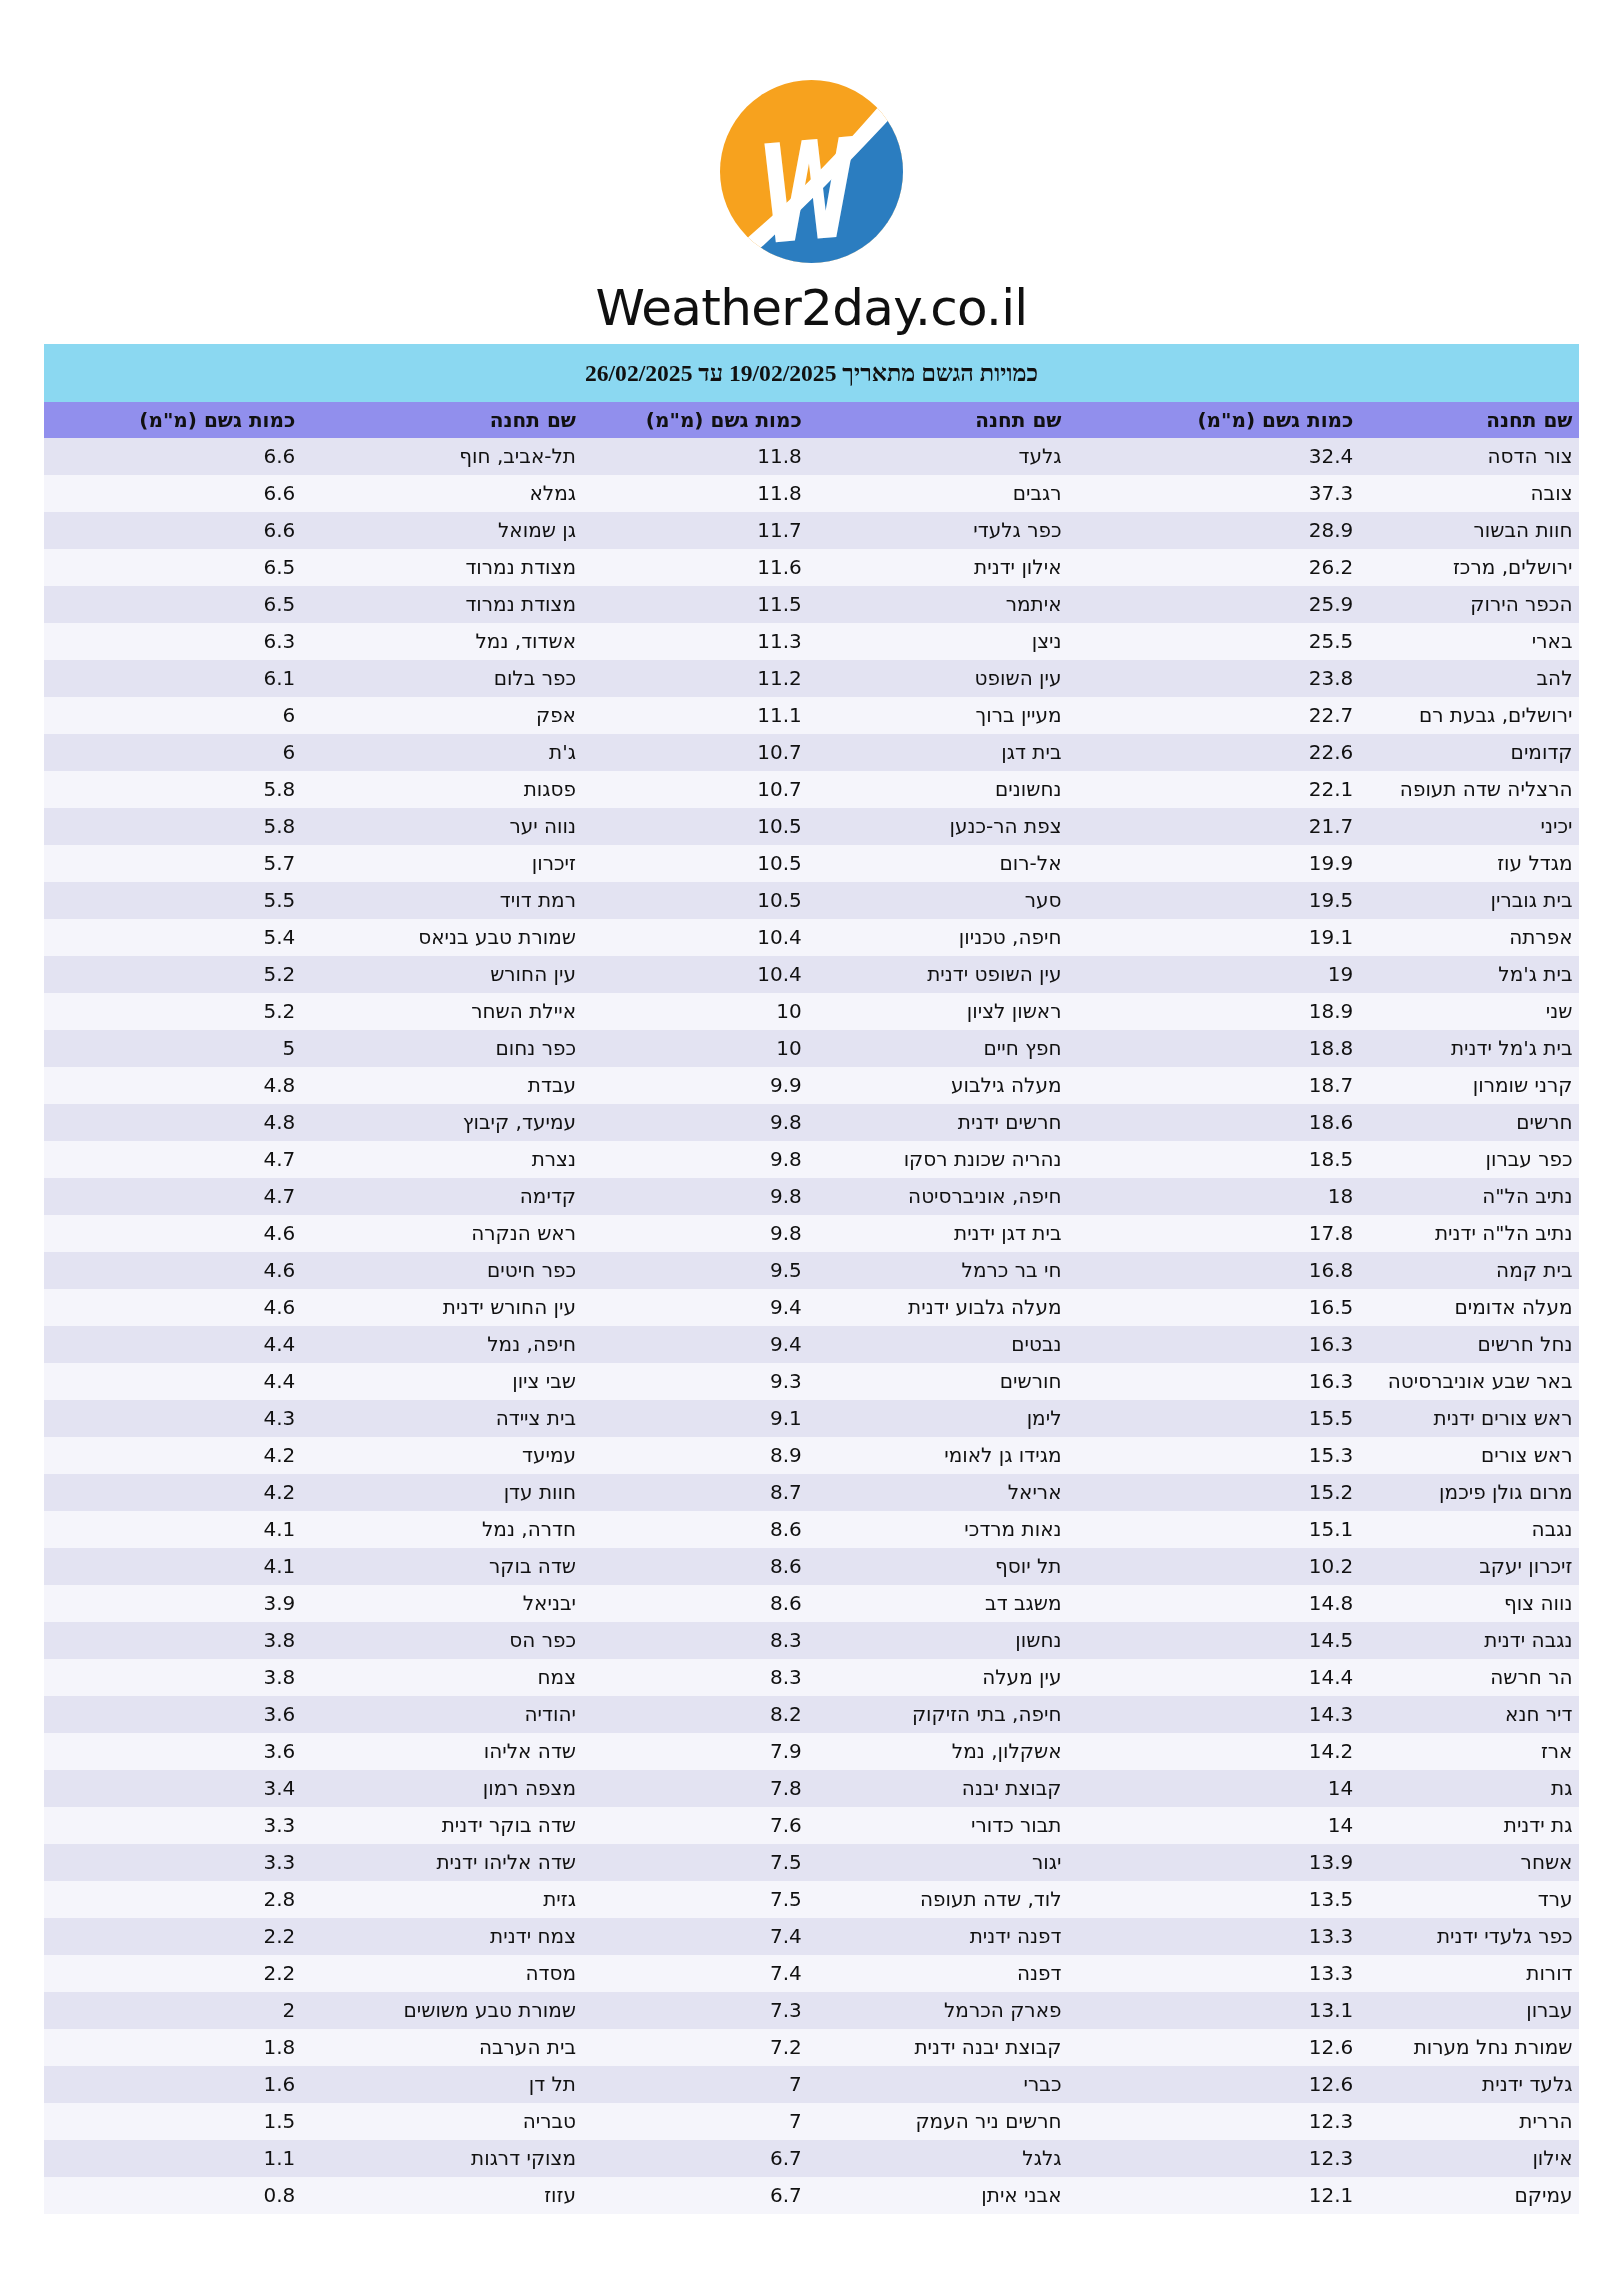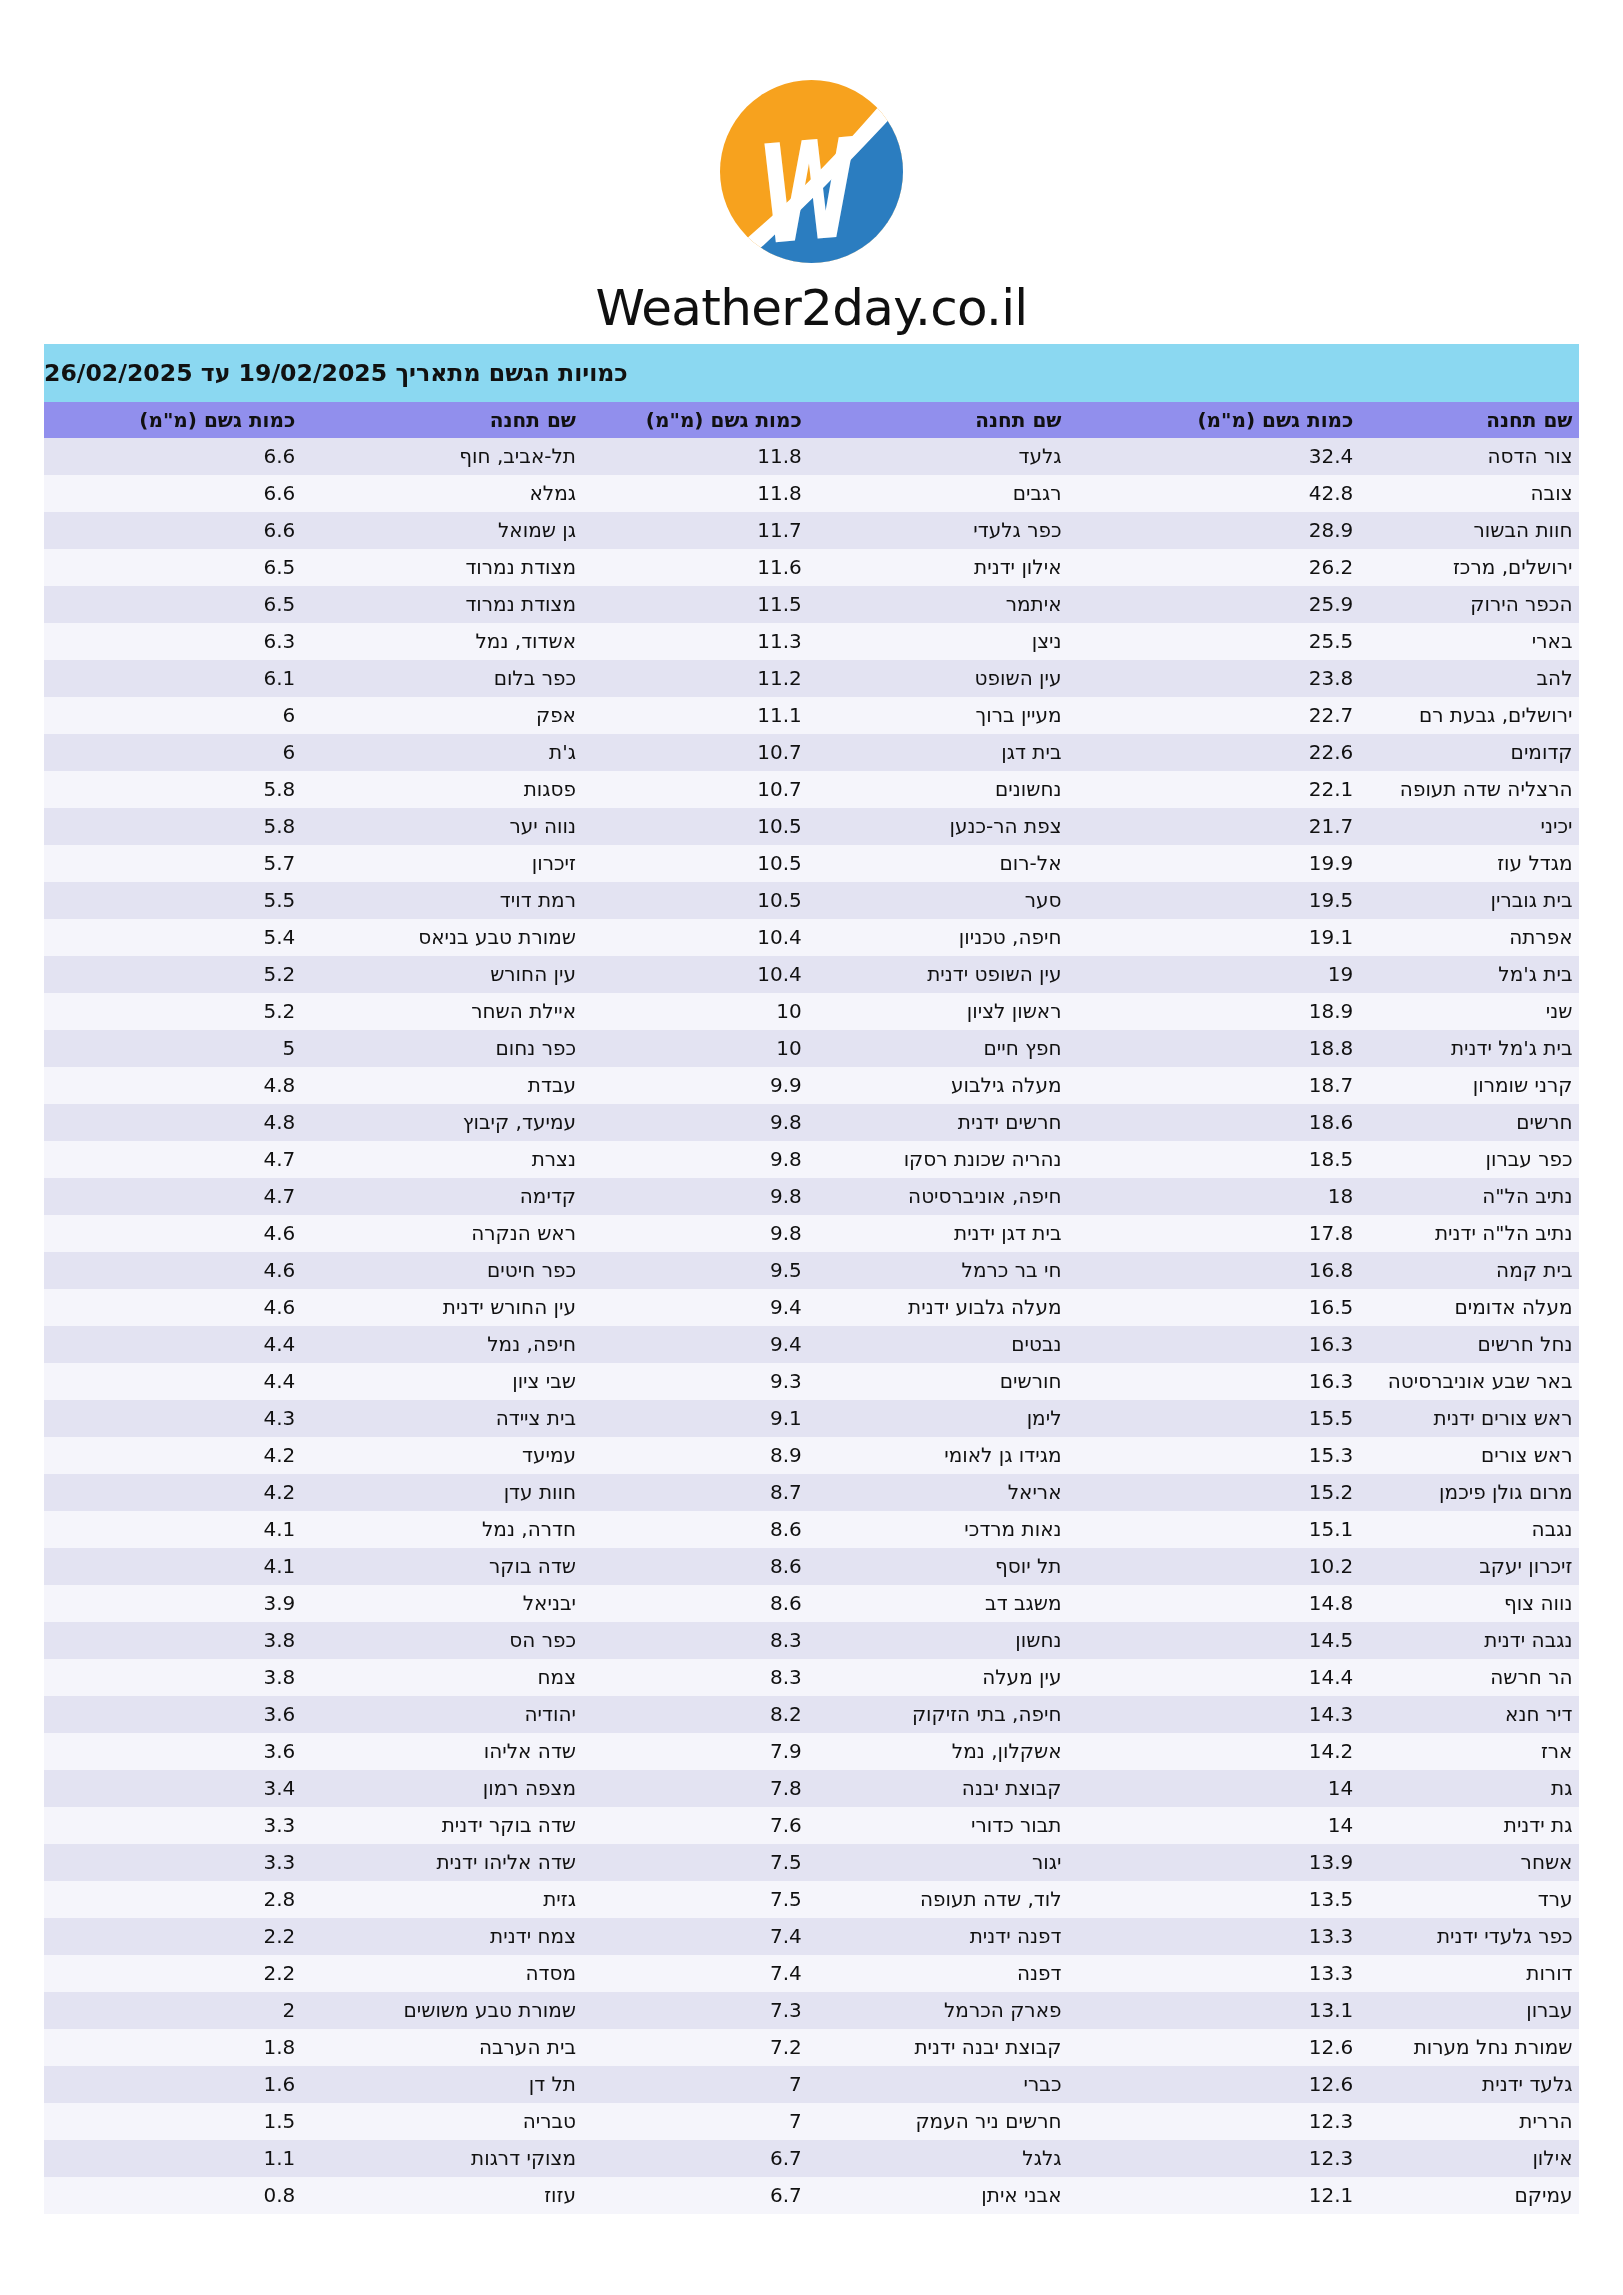--- a/index.html
+++ b/index.html
@@ -32,24 +32,25 @@
     color: #101010;
   }
   .report {
     width: 1535px;
     margin: 7.9px auto 0 auto;
   }
   .table-title {
     background: var(--title-bg, #8BD8F1);
     height: 58px;
     line-height: 58px;
-    text-align: left;
+    text-align: center;
     font-size: 23.6px;
     font-weight: bold;
     direction: rtl;
+    font-family: Liberation Serif, serif;
   }
   table.rain-table {
     width: 100%;
     border-collapse: collapse;
     table-layout: fixed;
     direction: rtl;
   }
   table.rain-table thead th {
     background: var(--header-bg, #918FED);
     height: 36px;
@@ -118,21 +119,21 @@
           <tr>
             <td>צור הדסה</td>
             <td>32.4</td>
             <td>גלעד</td>
             <td>11.8</td>
             <td>תל-אביב, חוף</td>
             <td>6.6</td>
           </tr>
           <tr>
             <td>צובה</td>
-            <td>42.8</td>
+            <td>37.3</td>
             <td>רגבים</td>
             <td>11.8</td>
             <td>גמלא</td>
             <td>6.6</td>
           </tr>
           <tr>
             <td>חוות הבשור</td>
             <td>28.9</td>
             <td>כפר גלעדי</td>
             <td>11.7</td>

